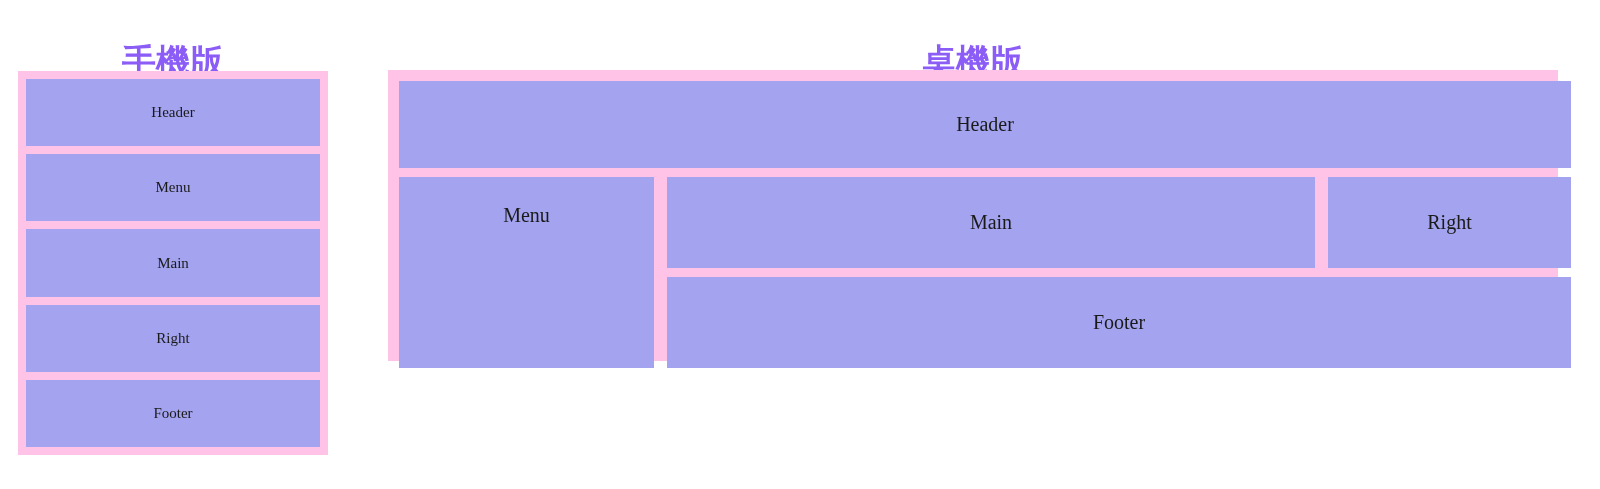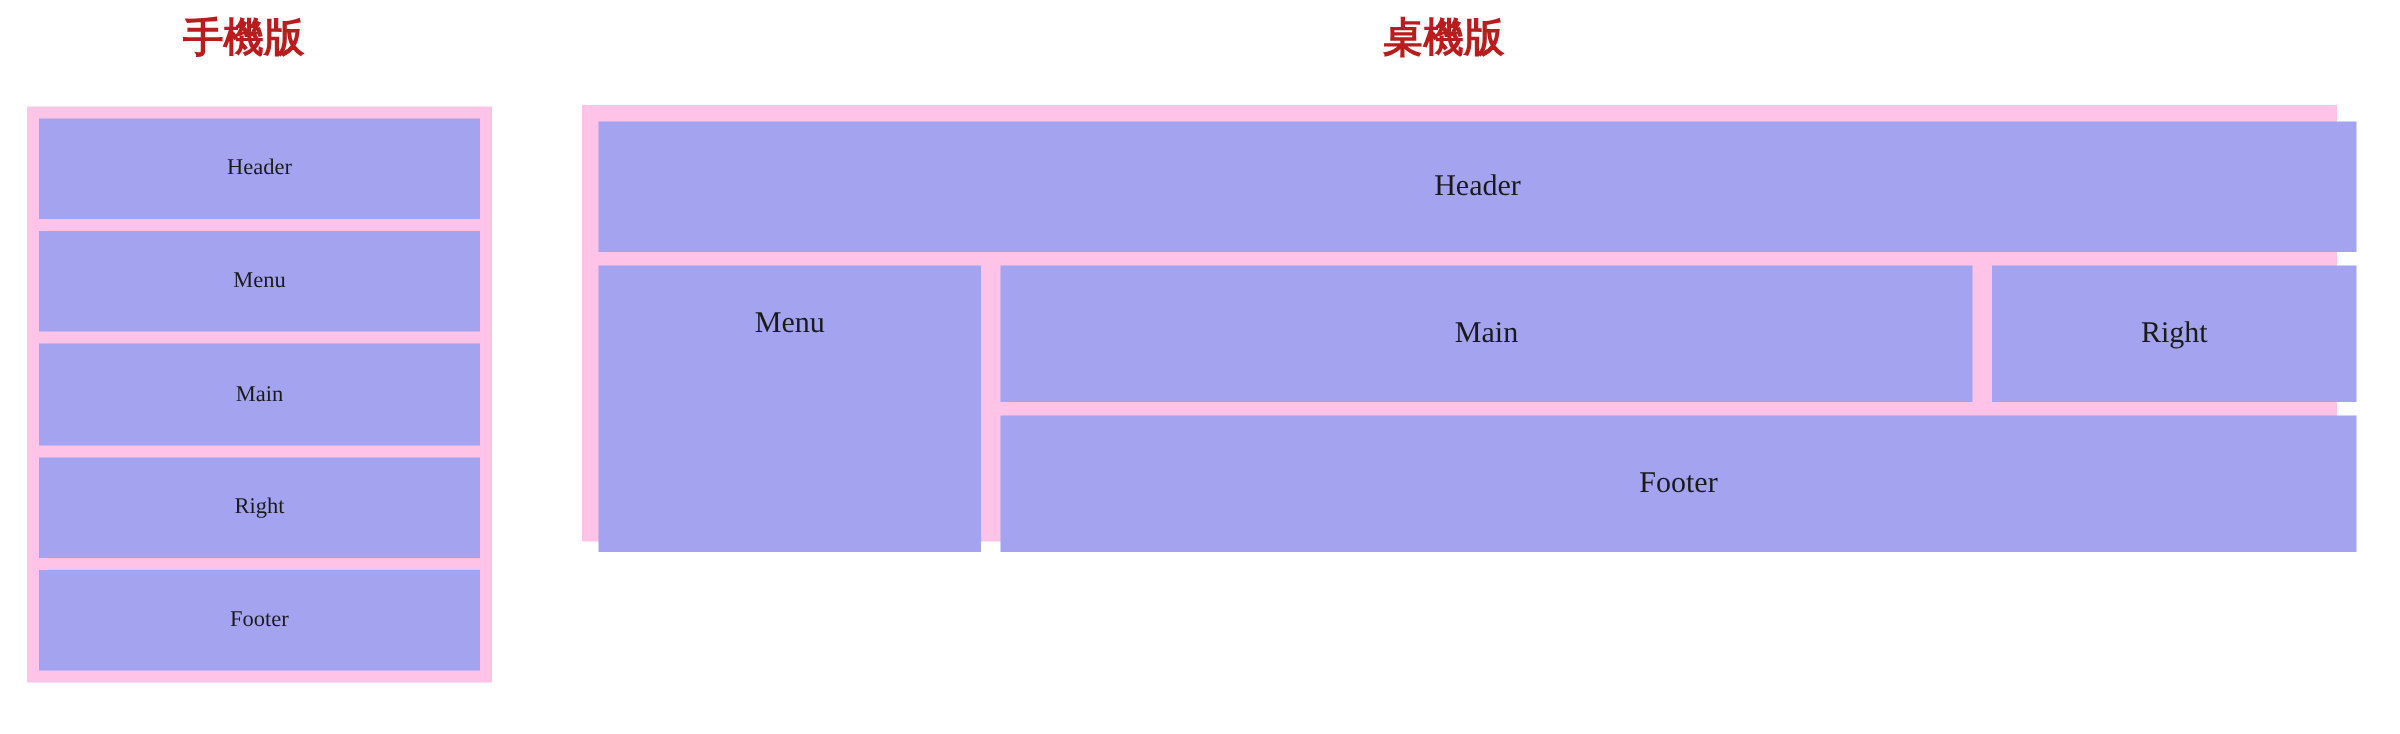--- a/index.html
+++ b/index.html
@@ -12,24 +12,25 @@
     height: 489px;
     position: relative;
     overflow: hidden;
     font-family: "Liberation Sans", sans-serif;
   }
 
   .title {
     position: absolute;
     font-family: "DejaVu Sans", "Liberation Sans", sans-serif;
     font-weight: bold;
-    font-size: 27px;
-    color: #b91c1c;
+    font-size: 34px;
+    color: #8b5cf6;
     line-height: 1;
     white-space: nowrap;
+    margin-top: 32px;
   }
   #title-mobile { left: 122px; top: 12px; }
   #title-desktop { left: 922px; top: 12px; }
 
   
   .panel {
     background: #ffc3e8;
     box-sizing: border-box;
   }
   .block {

